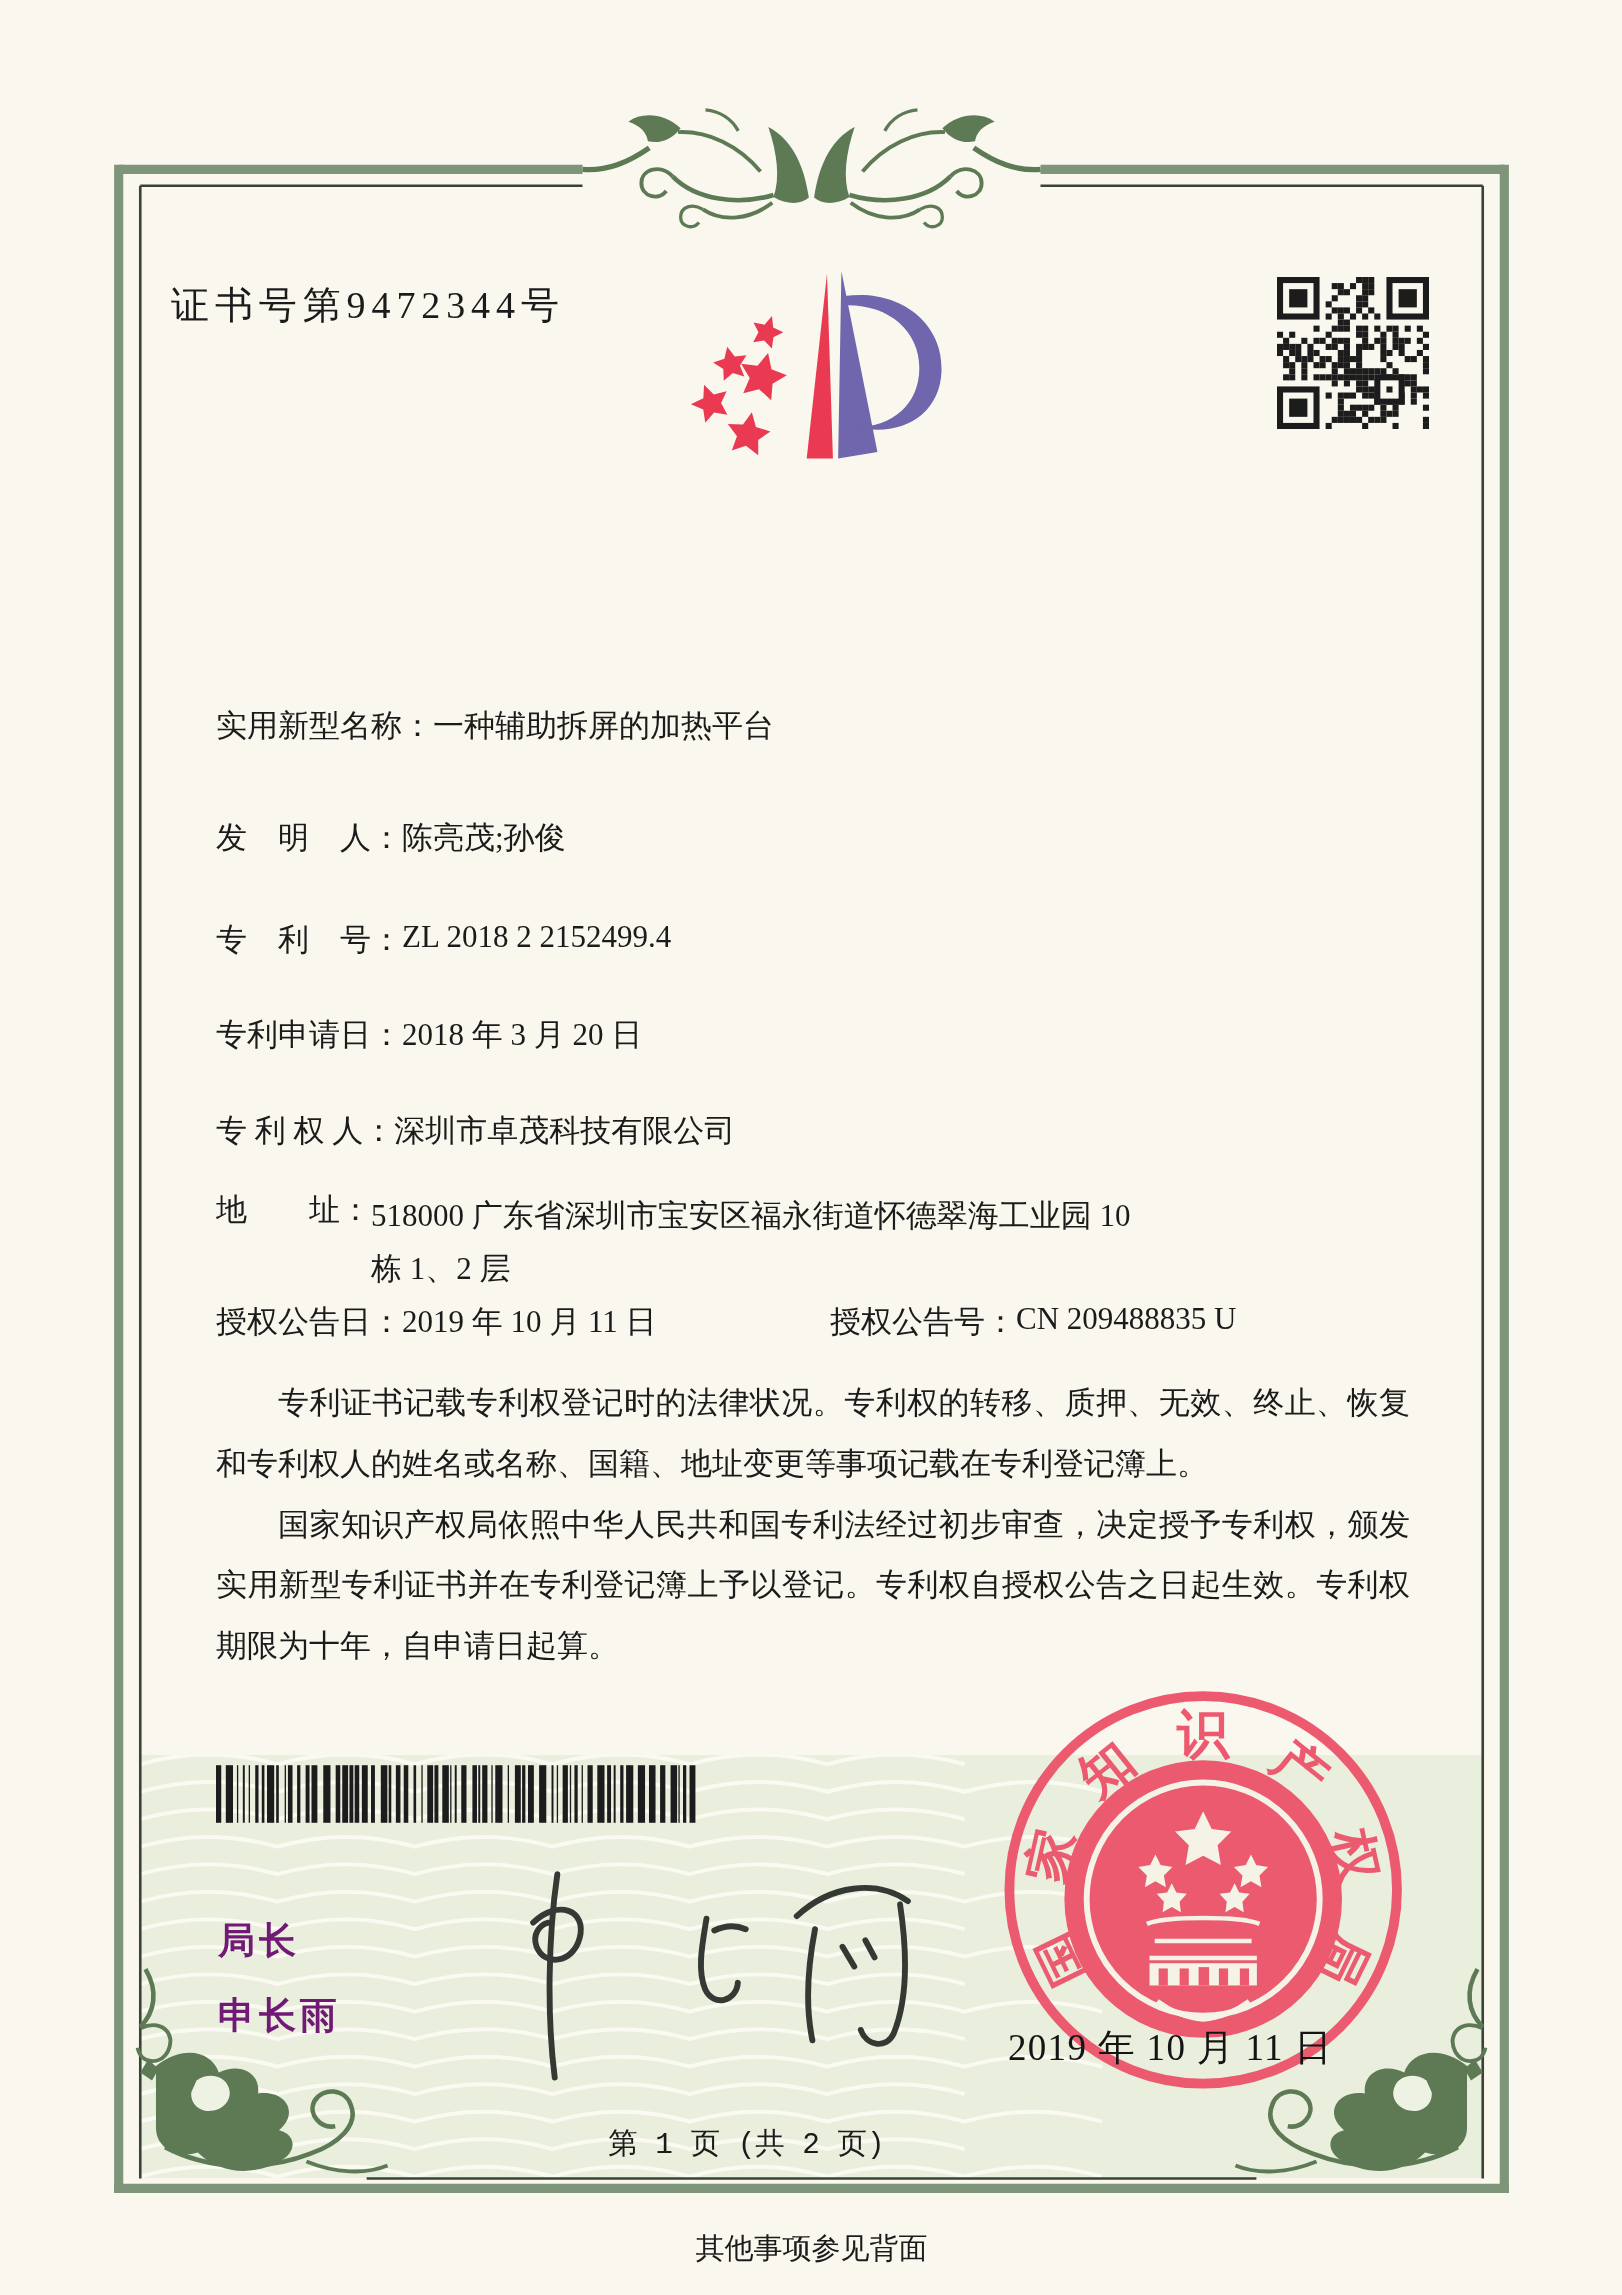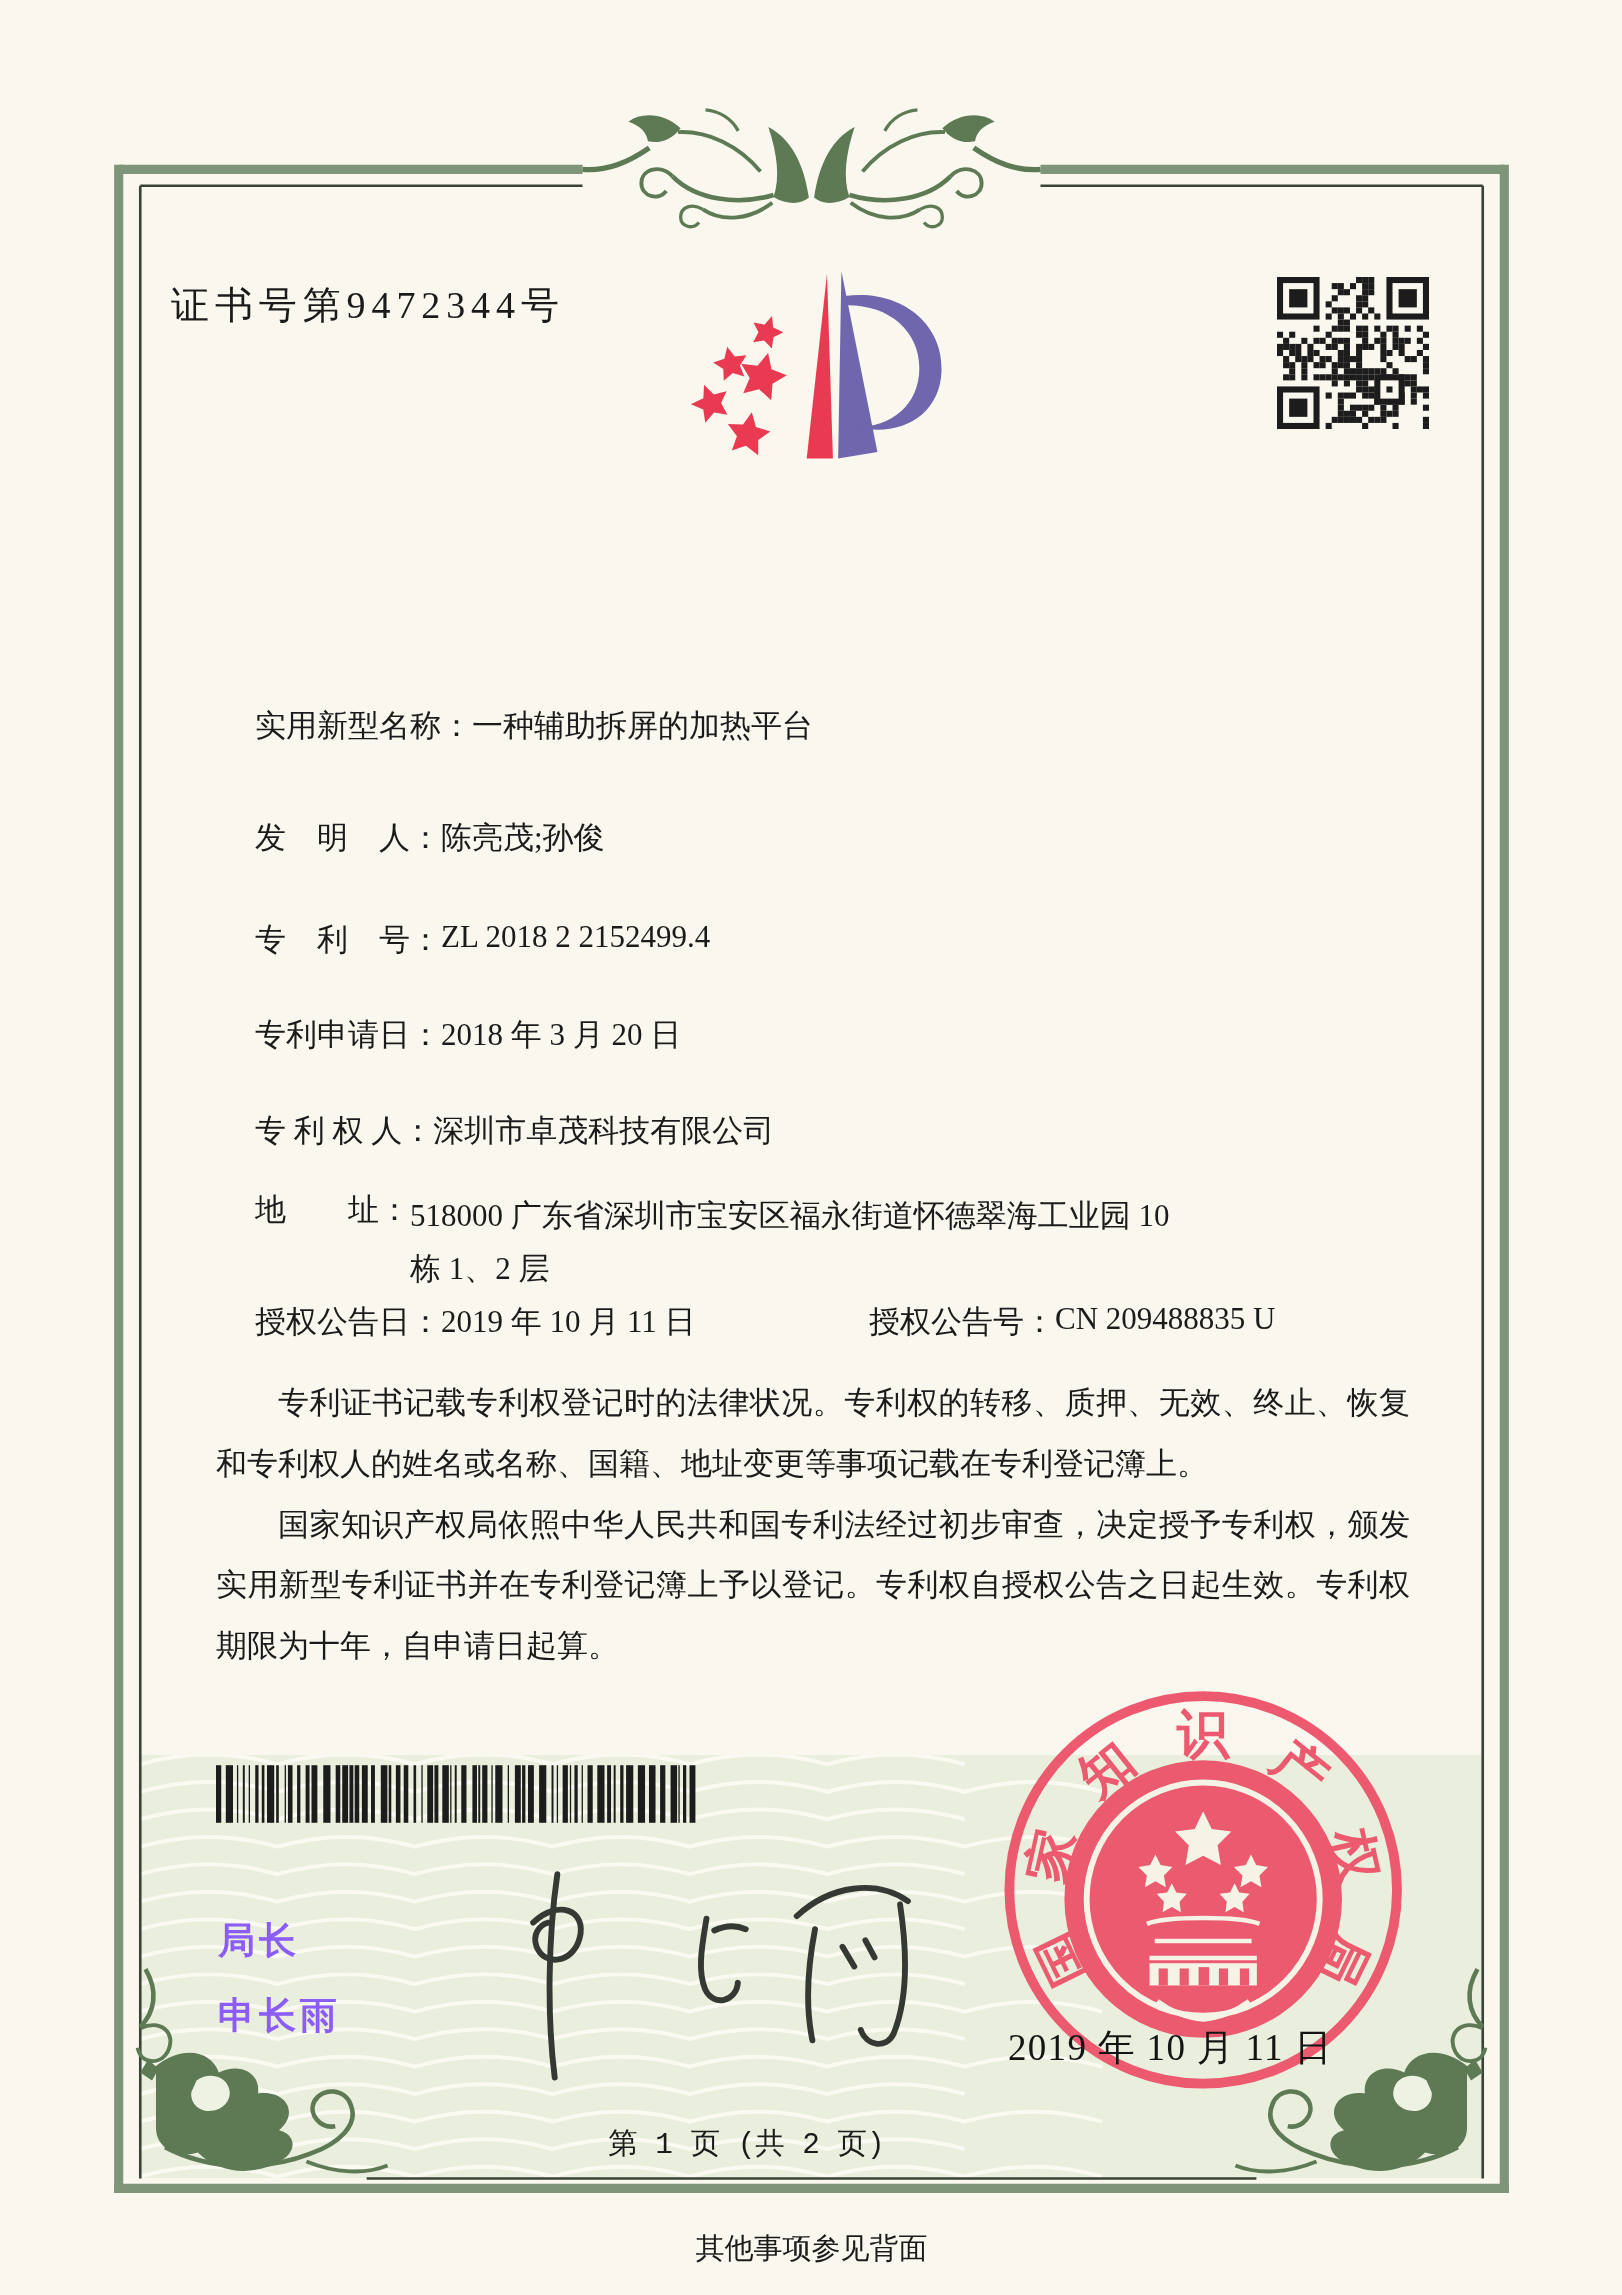--- a/index.html
+++ b/index.html
@@ -3,28 +3,28 @@
 <meta charset="utf-8">
 <style>
   html,body{margin:0;padding:0;}
   body{width:1623px;height:2295px;background:#e8e6da;font-family:"Liberation Serif","DejaVu Serif",serif;}
   .page{position:relative;width:1623px;height:2295px;background:#f9f7ee;overflow:hidden;}
   .abs{position:absolute;}
   svg{display:block;}
   .certno{left:171px;top:280px;font-size:38px;letter-spacing:5.9px;color:#1b1b1b;}
   .title{left:0;top:517px;width:1623px;text-align:center;font-size:73px;font-weight:bold;letter-spacing:19.6px;color:#111;}
   .frow{left:216px;display:flex;font-size:31px;color:#1b1b1b;align-items:flex-start;}
-  .frow .lab{white-space:pre;flex:0 0 auto;margin-left:39px;}
+  .frow .lab{white-space:pre;flex:0 0 auto;}
   .frow .val{white-space:pre;}
   .r1{top:705px;} .r2{top:817px;} .r3{top:919px;} .r4{top:1014px;} .r5{top:1110px;}
   .r6{top:1189px;} .r6 .vblock{width:982px;line-height:1.72;}
   .r7a{top:1301px;} .r7b{top:1301px;left:830px;}
   .paras{left:216px;top:1373px;width:1194px;font-size:31px;line-height:1.96;color:#1b1b1b;text-align:justify;}
   .paras p{margin:0;text-indent:2em;}
-  .director{left:218px;top:1916px;font-size:37px;font-weight:bold;color:#8b5cf6;letter-spacing:3.9px;font-family:"Liberation Sans","DejaVu Sans",sans-serif;}
+  .director{left:218px;top:1916px;font-size:37px;font-weight:bold;color:#701a75;letter-spacing:3.9px;font-family:"Liberation Sans","DejaVu Sans",sans-serif;}
   .dname{left:218px;top:1991px;}
   .sealdate{left:1008px;top:2023px;font-size:37px;color:#141414;letter-spacing:1.3px;z-index:6;}
   .pageinfo{left:537px;top:2124px;width:419px;text-align:center;font-size:29.4px;color:#1b1b1b;z-index:3;font-family:Liberation Mono, monospace;}
   .backnote{left:589px;top:2229px;width:445px;text-align:center;font-size:29px;color:#1b1b1b;}
   .z0{z-index:0;} .z1{z-index:1;} .z2{z-index:2;} .z3{z-index:3;} .z4{z-index:4;}
 </style>
 </head>
 <body>
 
 <div class="page">

